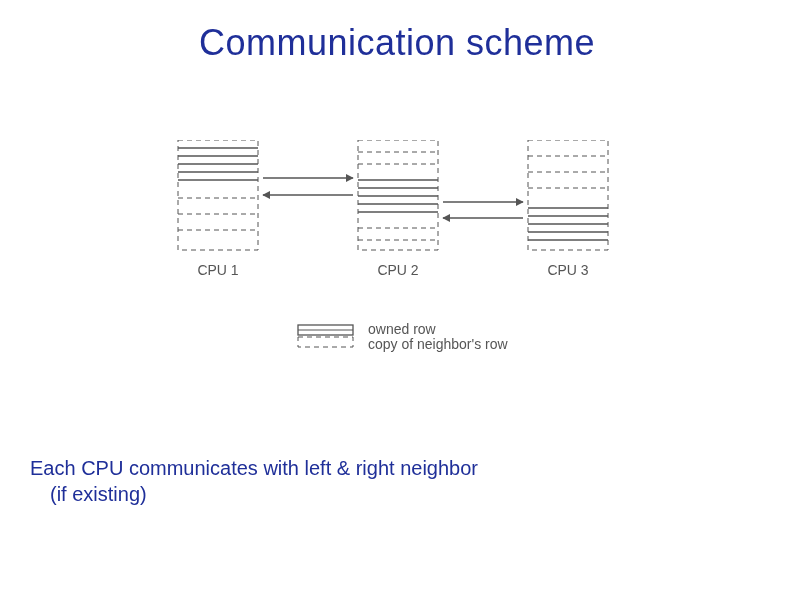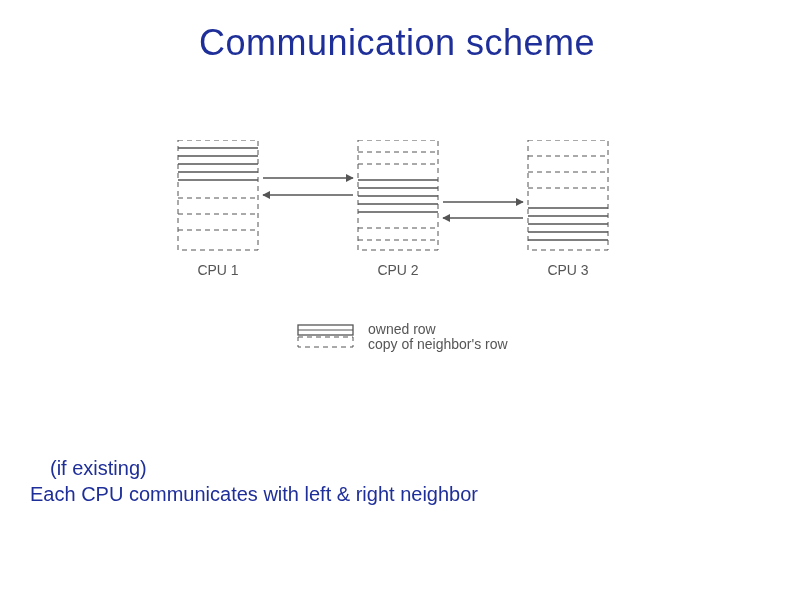--- a/index.html
+++ b/index.html
@@ -119,17 +119,17 @@
         <line x1="130" y1="190" x2="185" y2="190" stroke="#555" stroke-width="1"></line>
 
         <rect x="130" y="197" width="55" height="10" fill="none" stroke="#555" stroke-width="1" stroke-dasharray="5 4"></rect>
       </g>
       <text x="200" y="194" font-size="14" fill="#555">owned row</text>
       <text x="200" y="209" font-size="14" fill="#555">copy of neighbor's row</text>
     </svg>
   </div>
 
   <div class="body-text">
+    <div>Each CPU communicates with left &amp; right neighbor</div>
     <div style="padding-left:20px">(if existing)</div>
-    <div>Each CPU communicates with left &amp; right neighbor</div>
   </div>
 
 </div>
 
 </body></html>

